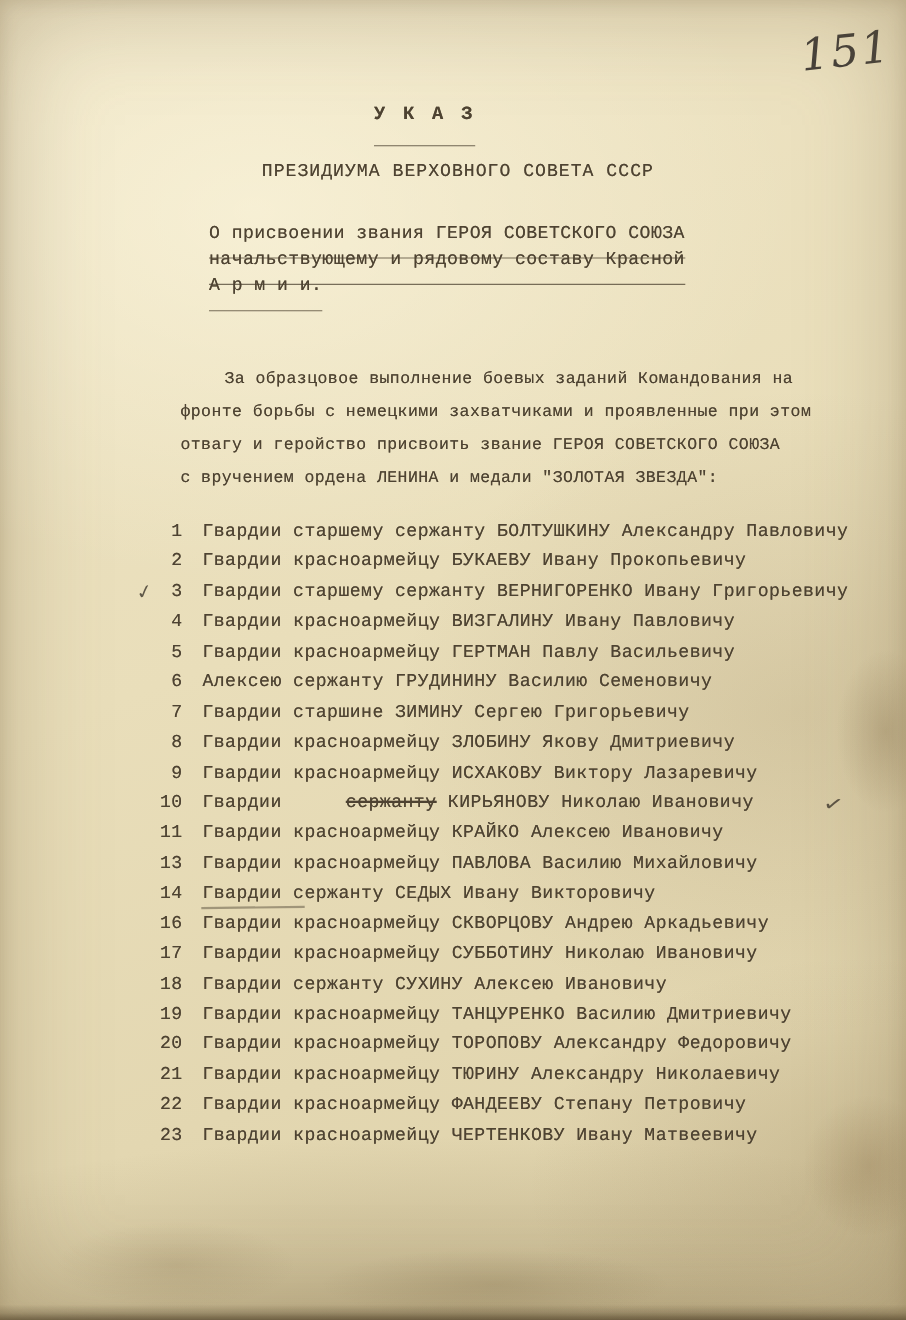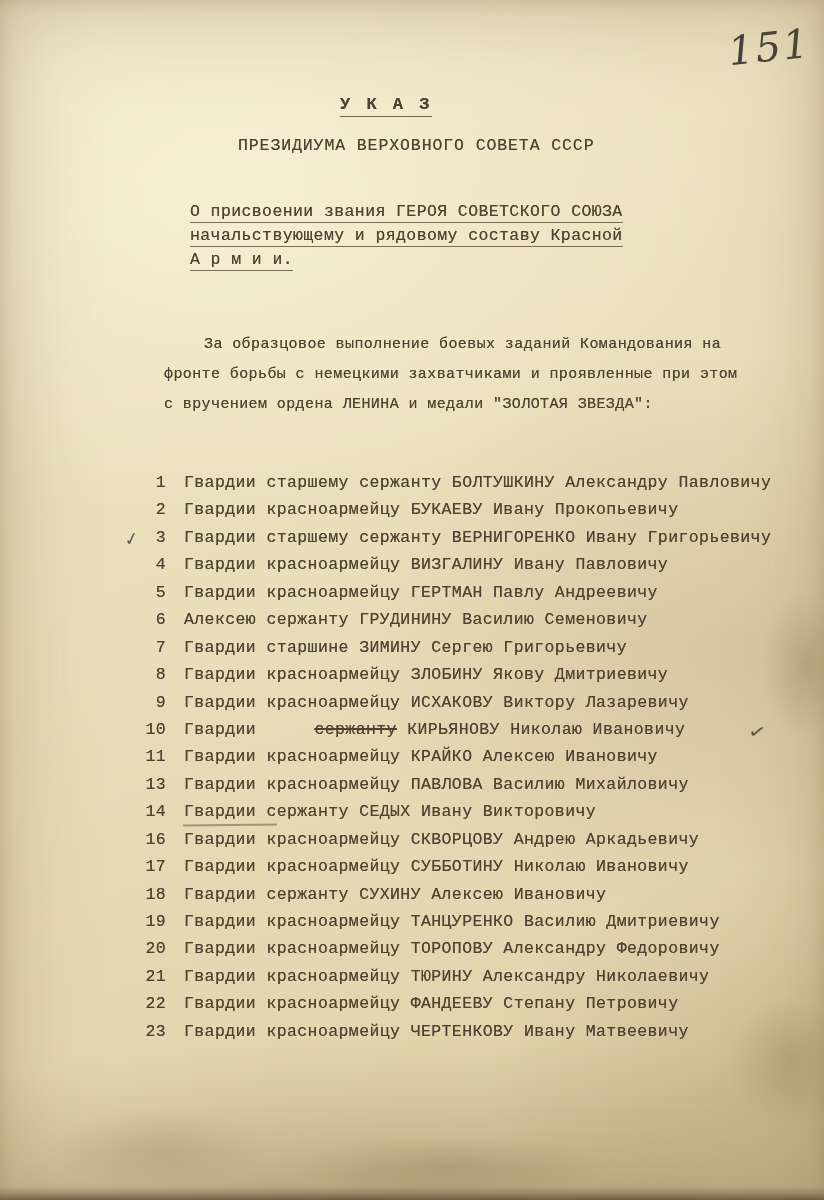--- a/index.html
+++ b/index.html
@@ -16,27 +16,27 @@
   }
   .vignette { position:absolute; inset:0; pointer-events:none;
     box-shadow: inset 0 0 95px rgba(115,92,55,0.35), inset 0 0 16px rgba(115,92,55,0.22); }
   .ink { text-shadow:0 0 0.6px rgba(78,67,50,0.75); letter-spacing:0.4px; }
 
   .hand-num { position:absolute; left:728px; top:24px;
     font-family:"DejaVu Serif",serif; font-style:italic; font-size:40px; font-weight:500;
     color:#45403a; transform:rotate(-6deg); letter-spacing:2px; }
 
   .title { position:absolute; left:340px; top:95px; font-size:17px; font-weight:bold;
-    letter-spacing:3px; padding-bottom:2px; border-bottom:1.6px solid rgba(78,67,50,0.8); }
+    letter-spacing:3px; padding-bottom:18px; border-bottom:1.6px solid rgba(78,67,50,0.8); }
 
-  .issuer { position:absolute; left:238px; top:136px; font-size:16.5px; letter-spacing:0.9px; }
+  .issuer { position:absolute; left:238px; top:146px; font-size:16.5px; letter-spacing:0.9px; }
 
   .subject { position:absolute; left:190px; top:200px; font-size:16.5px; }
   .sline { line-height:24px; white-space:pre; }
-  .sline .u { border-bottom:1.3px solid rgba(78,67,50,0.75); padding-bottom:1px; }
+  .sline .u { border-bottom:1.3px solid rgba(78,67,50,0.75); padding-bottom:13px; }
 
   .body { position:absolute; left:140px; top:330px; font-size:15px;margin-left:24px; }
   .bline { line-height:30px; white-space:pre; }
   .bline.indent { padding-left:40px; }
 
   .list { position:absolute; left:140px; top:473px; font-size:16.5px; }
   .row { height:27.45px; display:flex; align-items:flex-start; }
   .num { width:26px; text-align:right; flex:none; }
   .txt { margin-left:18px; white-space:pre;text-align:center; }
   .txt s { text-decoration-thickness:1.5px;margin-left:48px; }
@@ -73,20 +73,21 @@
 
   <div class="subject ink" id="subject">
       <div class="sline"><span class="u">О присвоении звания ГЕРОЯ СОВЕТСКОГО СОЮЗА</span></div>
       <div class="sline"><span class="u">начальствующему и рядовому составу Красной</span></div>
       <div class="sline"><span class="u">А р м и и.</span></div>
     </div>
 
   <div class="body ink" id="body">
       <div class="bline indent">За образцовое выполнение боевых заданий Командования на</div>
       <div class="bline">фронте борьбы с немецкими захватчиками и проявленные при этом</div>
+      <div class="bline">отвагу и геройство присвоить звание ГЕРОЯ СОВЕТСКОГО СОЮЗА</div>
       <div class="bline">с вручением ордена ЛЕНИНА и медали "ЗОЛОТАЯ ЗВЕЗДА":</div>
     </div>
 
   <div class="list ink" id="list">
       <div class="row">
         <span class="num">1</span>
         <span class="txt">Гвардии старшему сержанту БОЛТУШКИНУ Александру Павловичу</span>
       </div>
       <div class="row">
         <span class="num">2</span>
@@ -95,21 +96,21 @@
       <div class="row">
         <span class="num">3</span>
         <span class="txt">Гвардии старшему сержанту ВЕРНИГОРЕНКО Ивану Григорьевичу</span>
       </div>
       <div class="row">
         <span class="num">4</span>
         <span class="txt">Гвардии красноармейцу ВИЗГАЛИНУ Ивану Павловичу</span>
       </div>
       <div class="row">
         <span class="num">5</span>
-        <span class="txt">Гвардии красноармейцу ГЕРТМАН Павлу Андреевичу</span>
+        <span class="txt">Гвардии красноармейцу ГЕРТМАН Павлу Васильевичу</span>
       </div>
       <div class="row">
         <span class="num">6</span>
         <span class="txt">Алексею сержанту ГРУДИНИНУ Василию Семеновичу</span>
       </div>
       <div class="row">
         <span class="num">7</span>
         <span class="txt">Гвардии старшине ЗИМИНУ Сергею Григорьевичу</span>
       </div>
       <div class="row">

